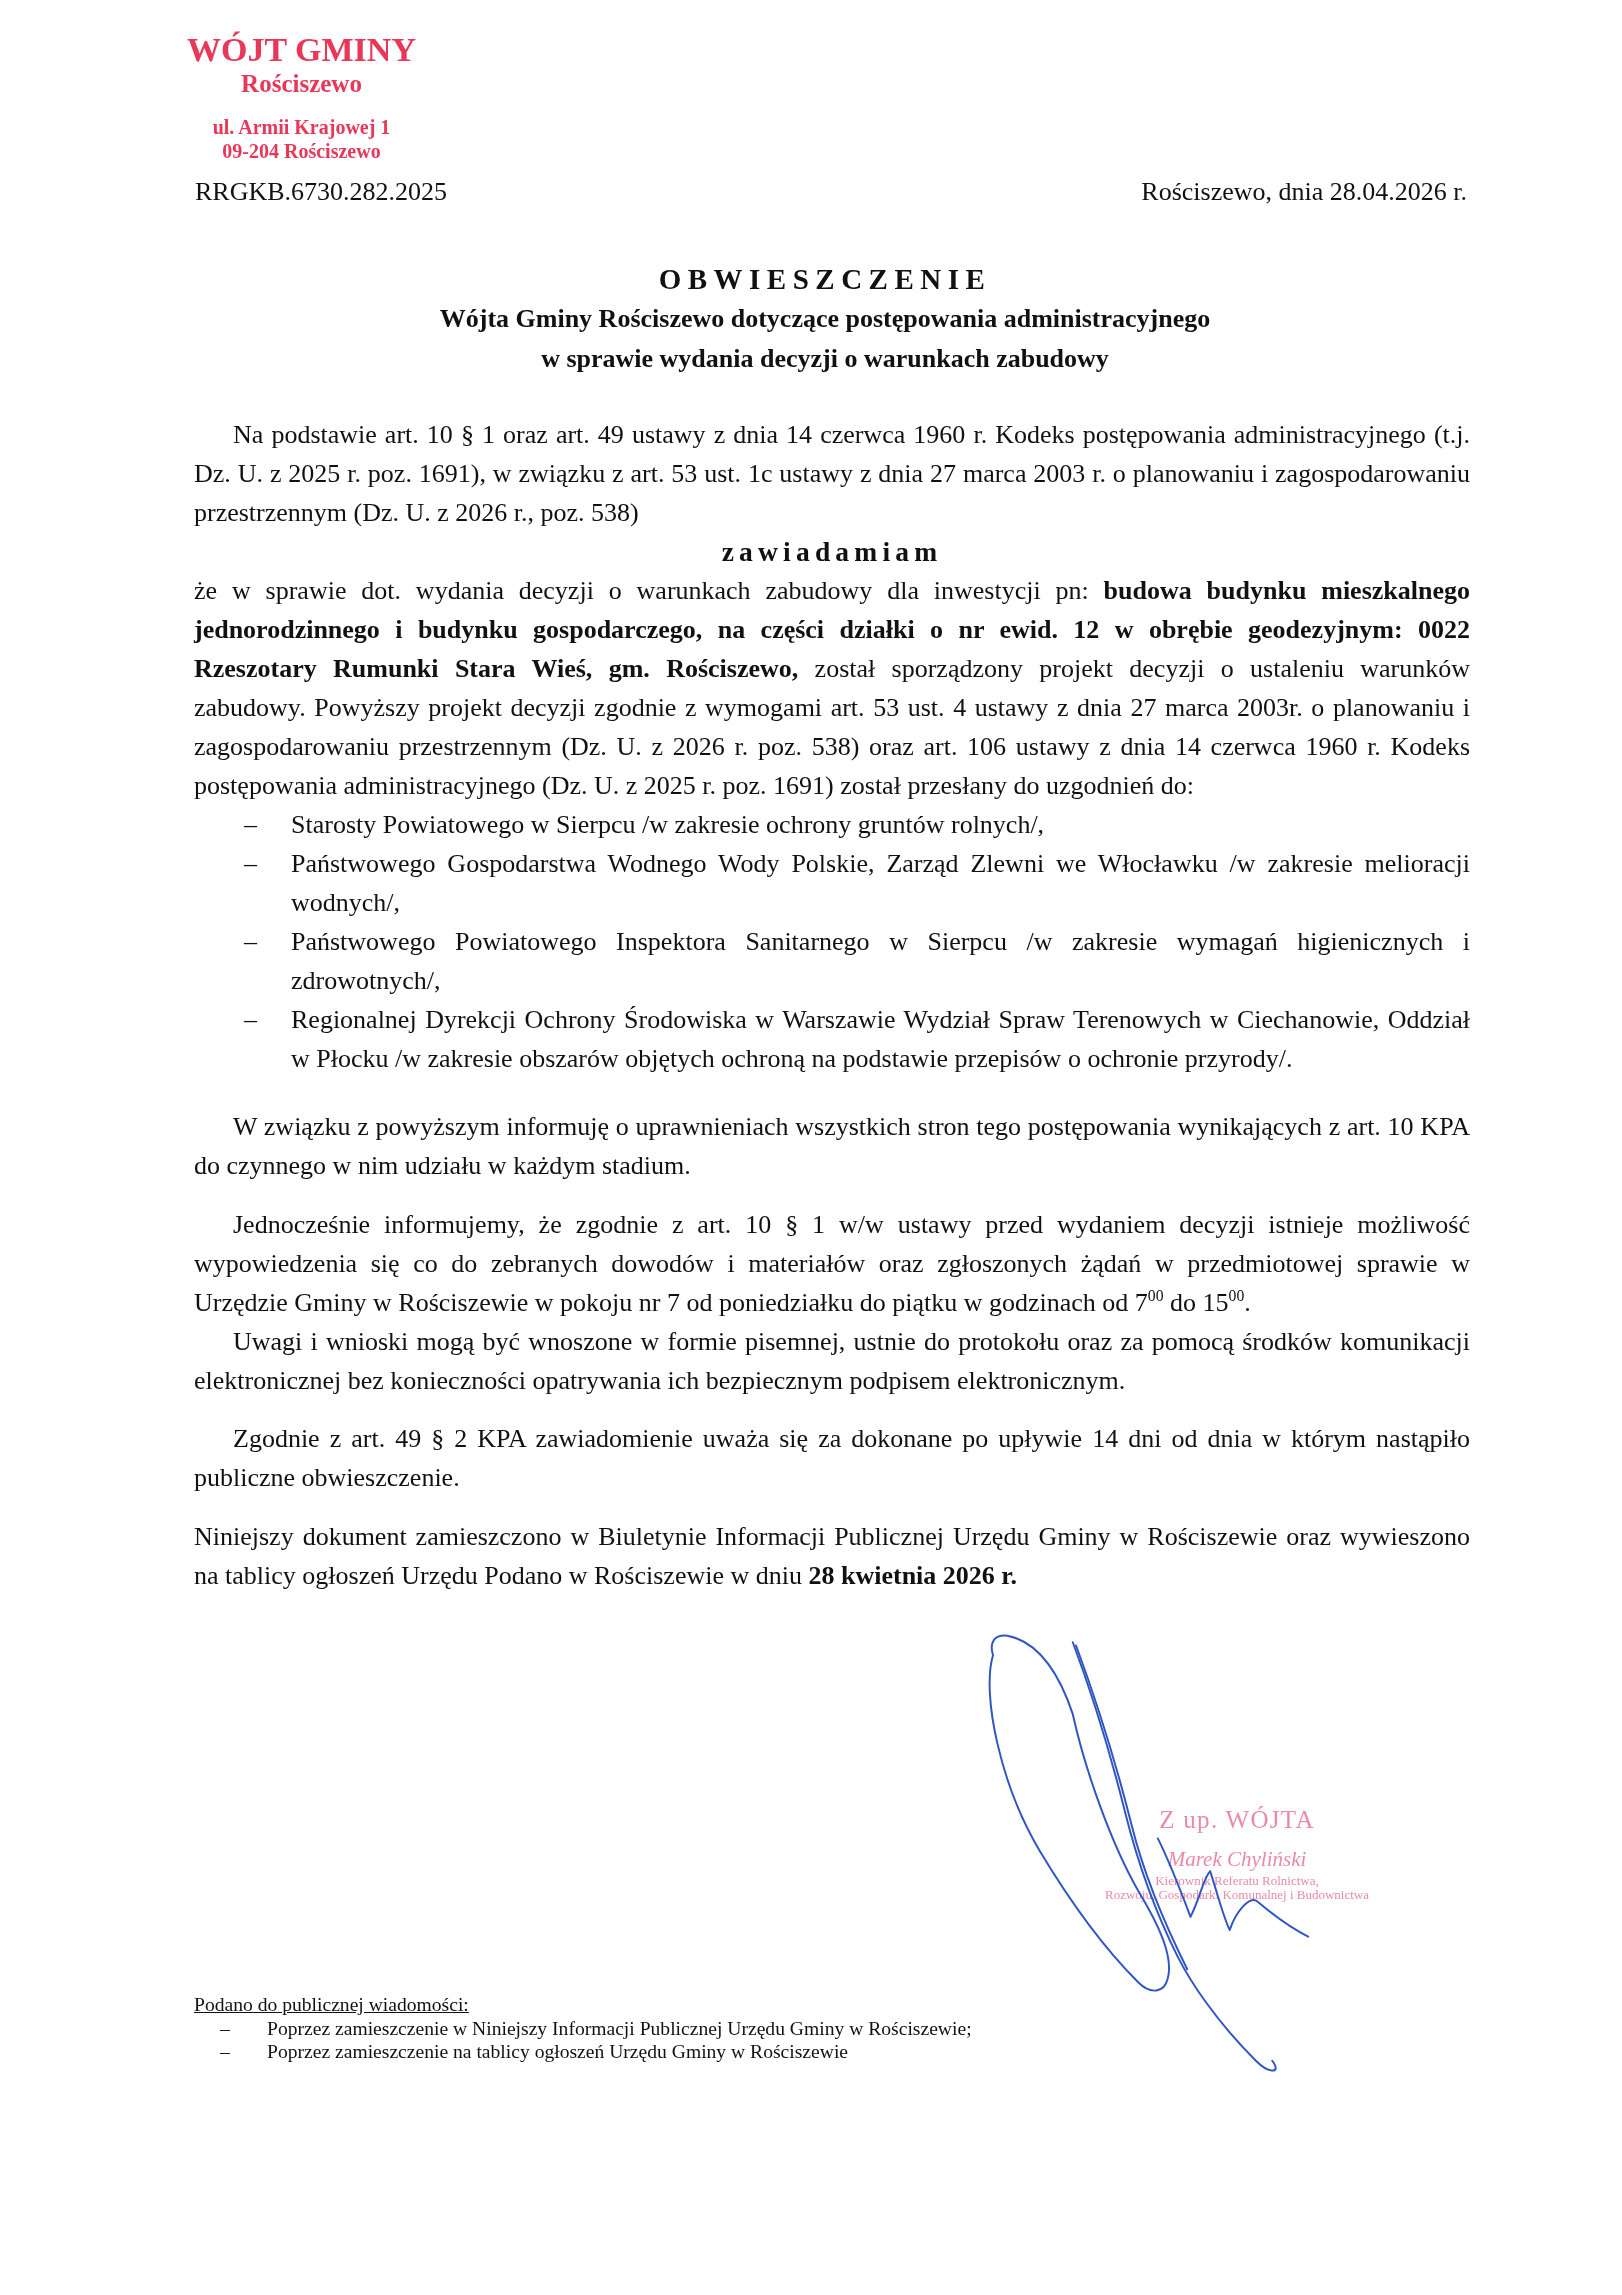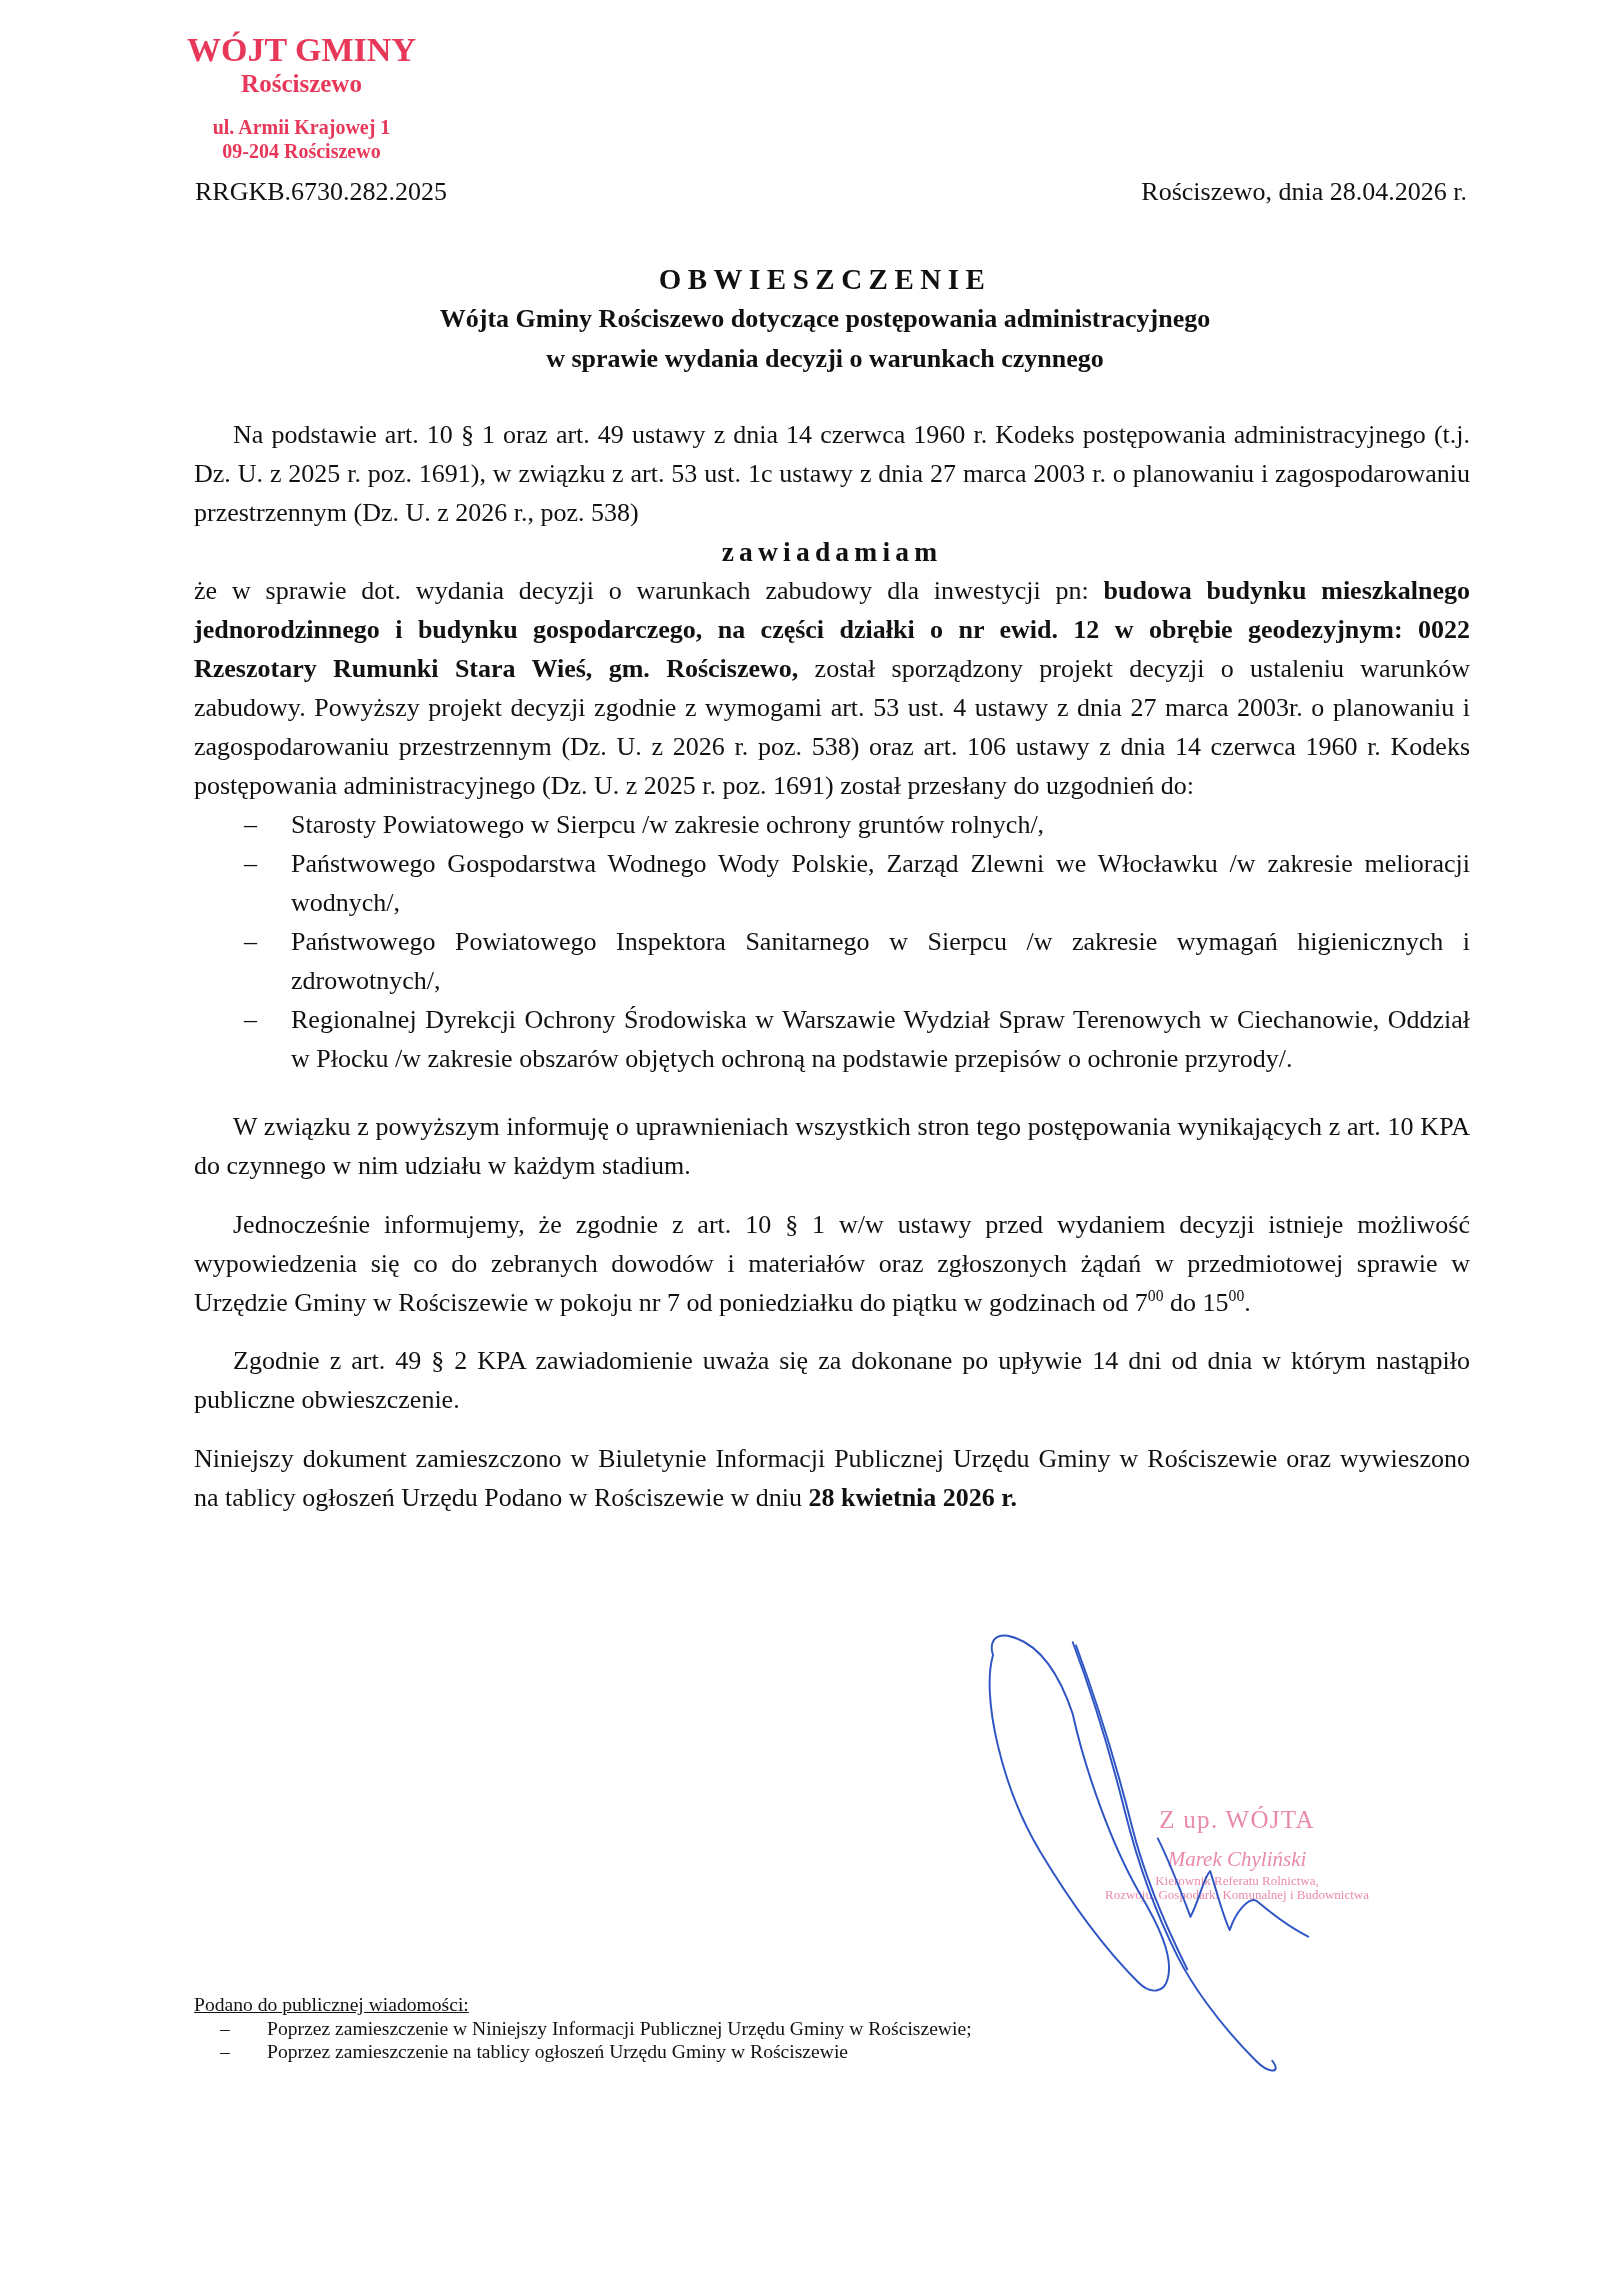--- a/index.html
+++ b/index.html
@@ -57,39 +57,40 @@
   <div class="s2">Rościszewo</div>
   <div class="s3">ul. Armii Krajowej 1</div>
   <div class="s4">09-204 Rościszewo</div>
 </div>
 
 <div class="abs ref">RRGKB.6730.282.2025</div>
 <div class="abs date">Rościszewo, dnia 28.04.2026 r.</div>
 
 <div class="abs heading h-title">OBWIESZCZENIE</div>
 <div class="abs heading h-sub1">Wójta Gminy Rościszewo dotyczące postępowania administracyjnego</div>
-<div class="abs heading h-sub2">w sprawie wydania decyzji o warunkach czynnego</div>
+<div class="abs heading h-sub2">w sprawie wydania decyzji o warunkach zabudowy</div>
 
 <div class="abs body-block" style="top:415px;">
   <div class="indent">Na podstawie art. 10 § 1 oraz art. 49 ustawy z dnia 14 czerwca 1960 r. Kodeks postępowania administracyjnego (t.j. Dz. U. z 2025 r. poz. 1691), w związku z art. 53 ust. 1c ustawy z dnia 27 marca 2003 r. o planowaniu i zagospodarowaniu przestrzennym (Dz. U. z 2026 r., poz. 538)</div>
   <div class="center-bold">zawiadamiam</div>
   <div>
     <span>że w sprawie dot. wydania decyzji o warunkach zabudowy dla inwestycji pn: </span><span class="bold">budowa budynku mieszkalnego jednorodzinnego i budynku gospodarczego, na części działki o nr ewid. 12 w obrębie geodezyjnym: 0022 Rzeszotary Rumunki Stara Wieś, gm. Rościszewo,</span><span> został sporządzony projekt decyzji o ustaleniu warunków zabudowy. Powyższy projekt decyzji zgodnie z wymogami art. 53 ust. 4 ustawy z dnia 27 marca 2003r. o planowaniu i zagospodarowaniu przestrzennym (Dz. U. z 2026 r. poz. 538) oraz art. 106 ustawy z dnia 14 czerwca 1960 r. Kodeks postępowania administracyjnego (Dz. U. z 2025 r. poz. 1691) został przesłany do uzgodnień do:</span>
   </div>
   <ul class="dash">
     <li><span class="dash-mark">–</span><span>Starosty Powiatowego w Sierpcu /w zakresie ochrony gruntów rolnych/,</span></li>
     <li><span class="dash-mark">–</span><span>Państwowego Gospodarstwa Wodnego Wody Polskie, Zarząd Zlewni we Włocławku /w zakresie melioracji wodnych/,</span></li>
     <li><span class="dash-mark">–</span><span>Państwowego Powiatowego Inspektora Sanitarnego w Sierpcu /w zakresie wymagań higienicznych i zdrowotnych/,</span></li>
     <li><span class="dash-mark">–</span><span>Regionalnej Dyrekcji Ochrony Środowiska w Warszawie Wydział Spraw Terenowych w Ciechanowie, Oddział w Płocku /w zakresie obszarów objętych ochroną na podstawie przepisów o ochronie przyrody/.</span></li>
   </ul>
 
   <div class="indent" style="margin-top:29px;">W związku z powyższym informuję o uprawnieniach wszystkich stron tego postępowania wynikających z art. 10 KPA do czynnego w nim udziału w każdym stadium.</div>
 
   <div class="indent p-gap"><span>Jednocześnie informujemy, że zgodnie z art. 10 § 1 w/w  ustawy przed wydaniem decyzji istnieje możliwość wypowiedzenia się co do zebranych dowodów i materiałów oraz zgłoszonych żądań w przedmiotowej sprawie w Urzędzie Gminy w Rościszewie w pokoju nr 7 od poniedziałku do piątku w godzinach od 7</span><sup>00</sup><span> do 15</span><sup>00</sup><span>.</span></div>
 
+  <div class="indent">Uwagi i wnioski mogą być wnoszone w formie pisemnej, ustnie do protokołu oraz za pomocą środków komunikacji elektronicznej bez konieczności opatrywania ich bezpiecznym podpisem elektronicznym.</div>
 
   <div class="indent p-gap">Zgodnie z art. 49 § 2 KPA zawiadomienie uważa się za dokonane po upływie 14 dni od dnia w którym nastąpiło publiczne obwieszczenie.</div>
 
   <div class="p-gap"><span>Niniejszy dokument zamieszczono w Biuletynie Informacji Publicznej Urzędu Gminy w Rościszewie oraz wywieszono na tablicy ogłoszeń Urzędu Podano w Rościszewie w dniu </span><span class="bold">28 kwietnia 2026 r.</span></div>
 </div>
 
 <div class="abs sig-stamp">
   <div class="z">Z up. WÓJTA</div>
   <div class="name">Marek Chyliński</div>
   <div class="role1">Kierownik Referatu Rolnictwa,</div>

